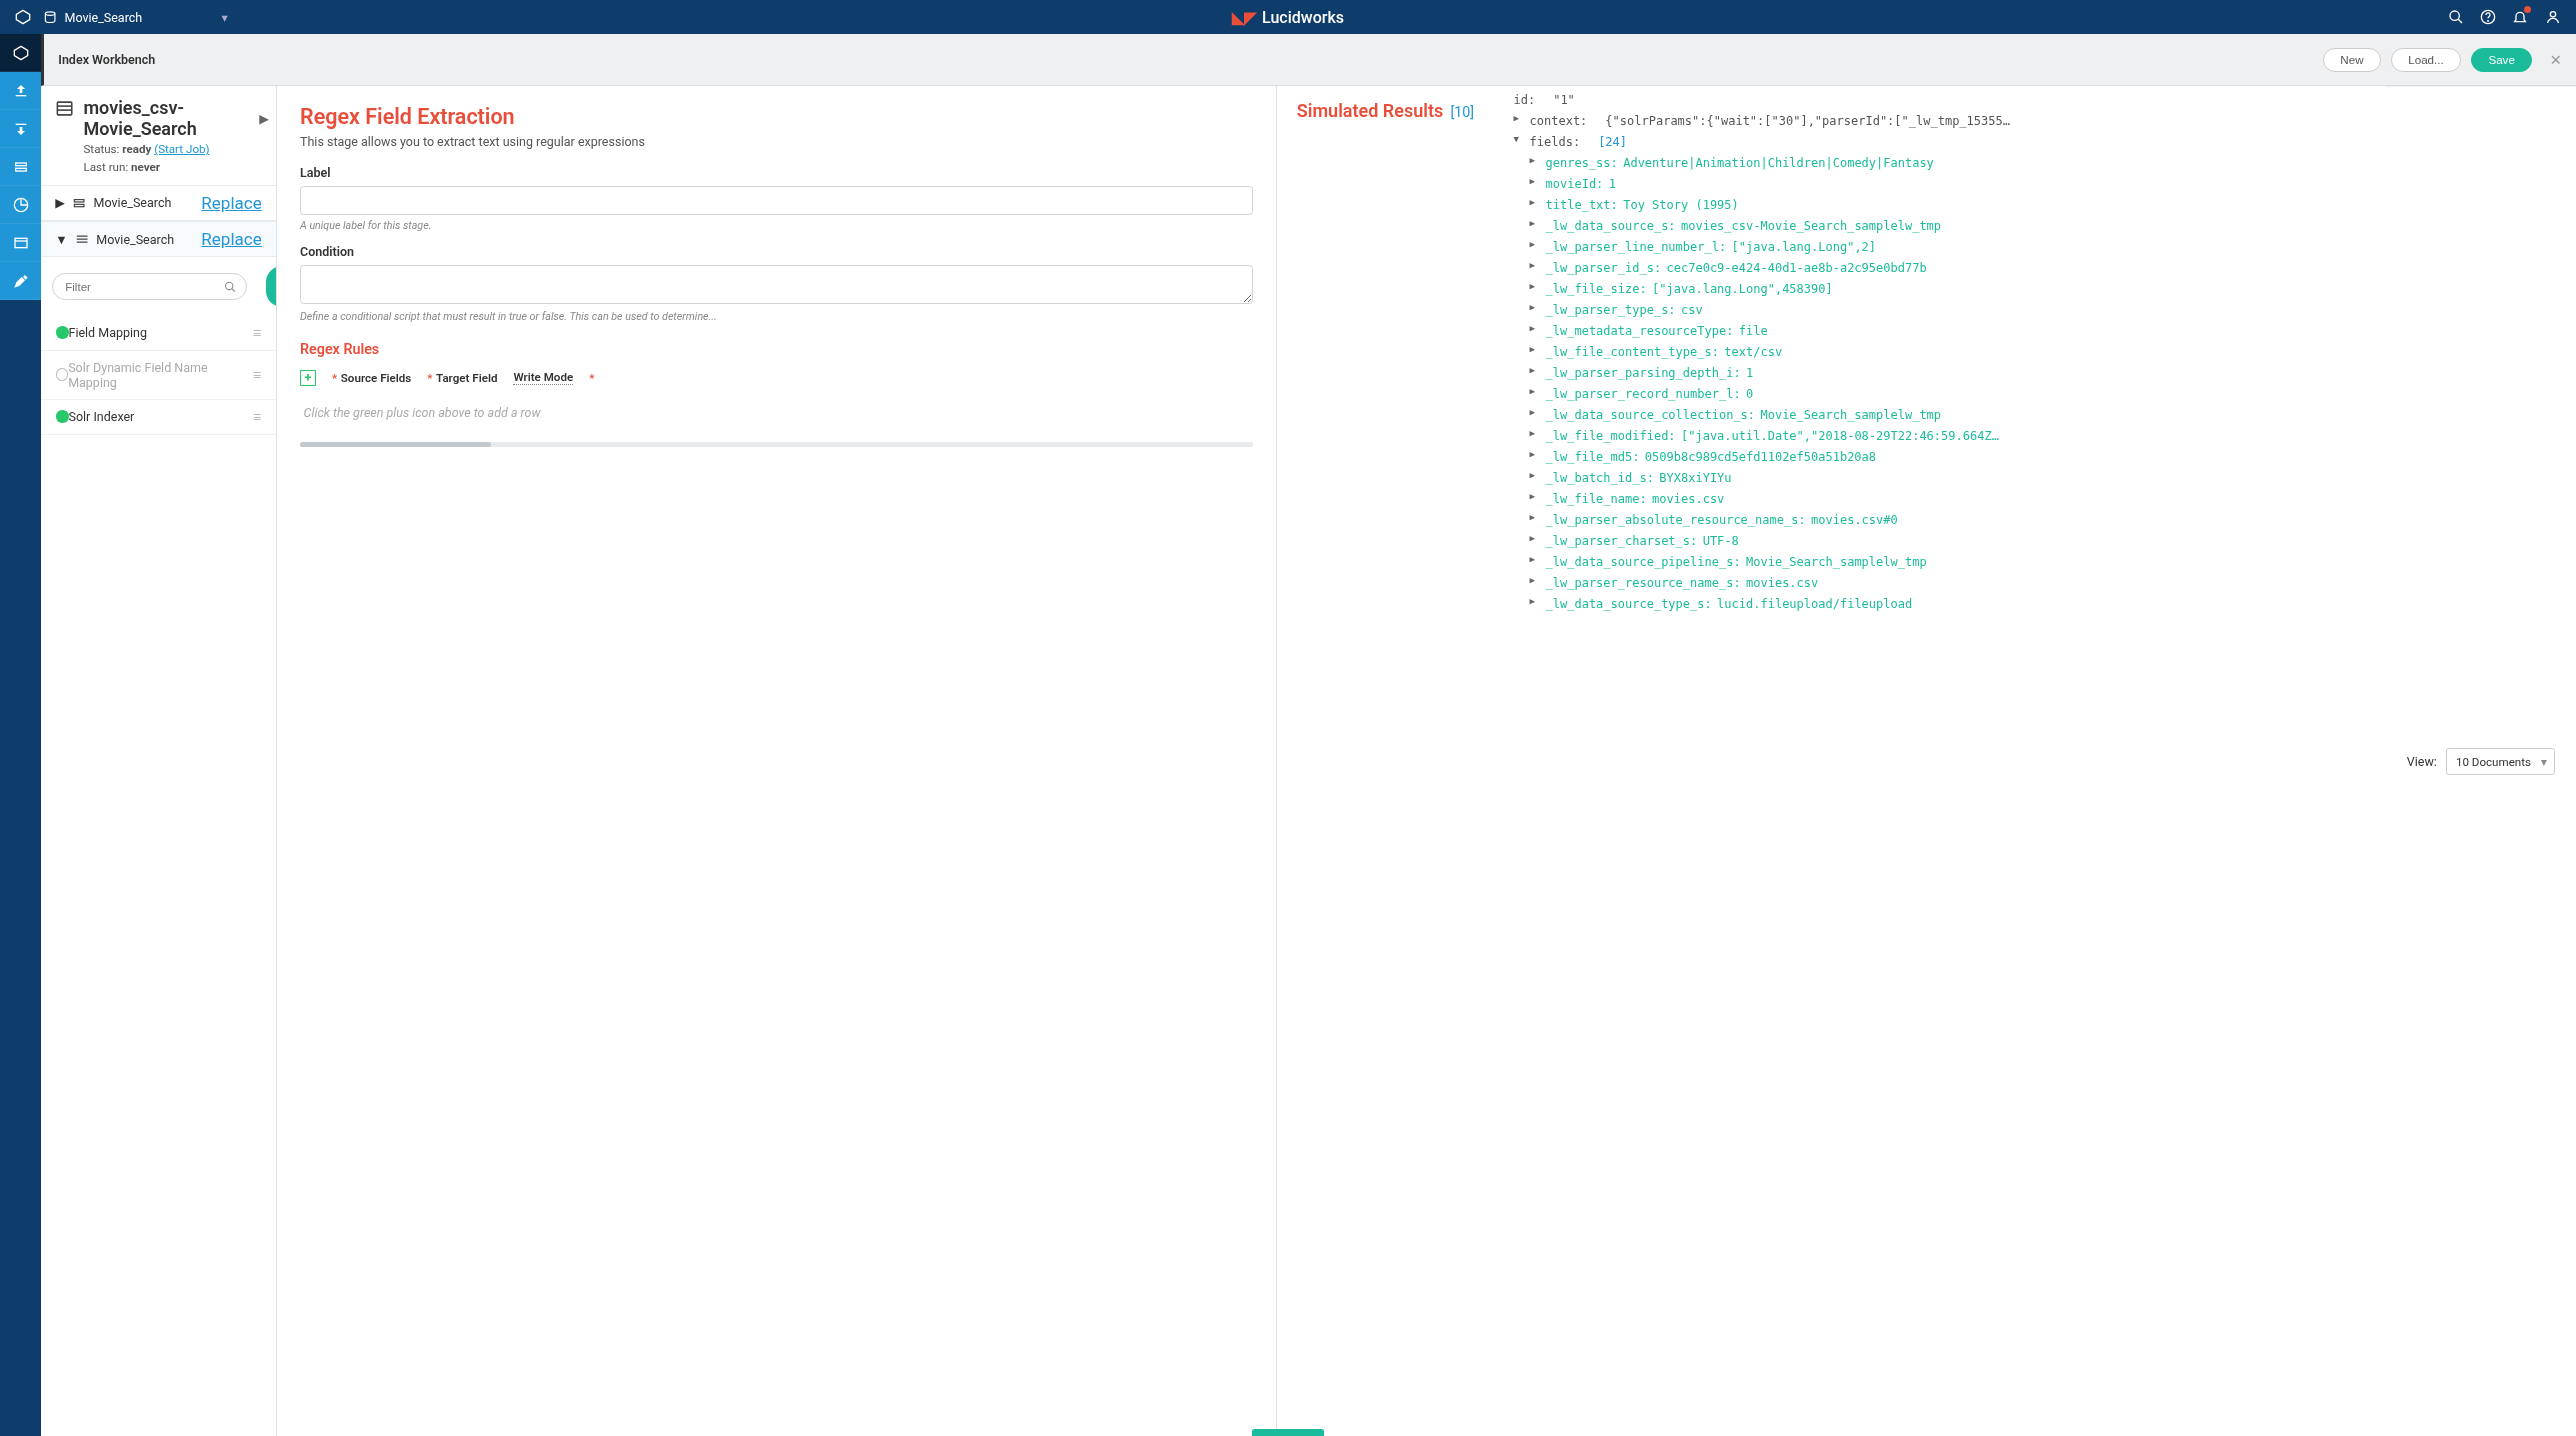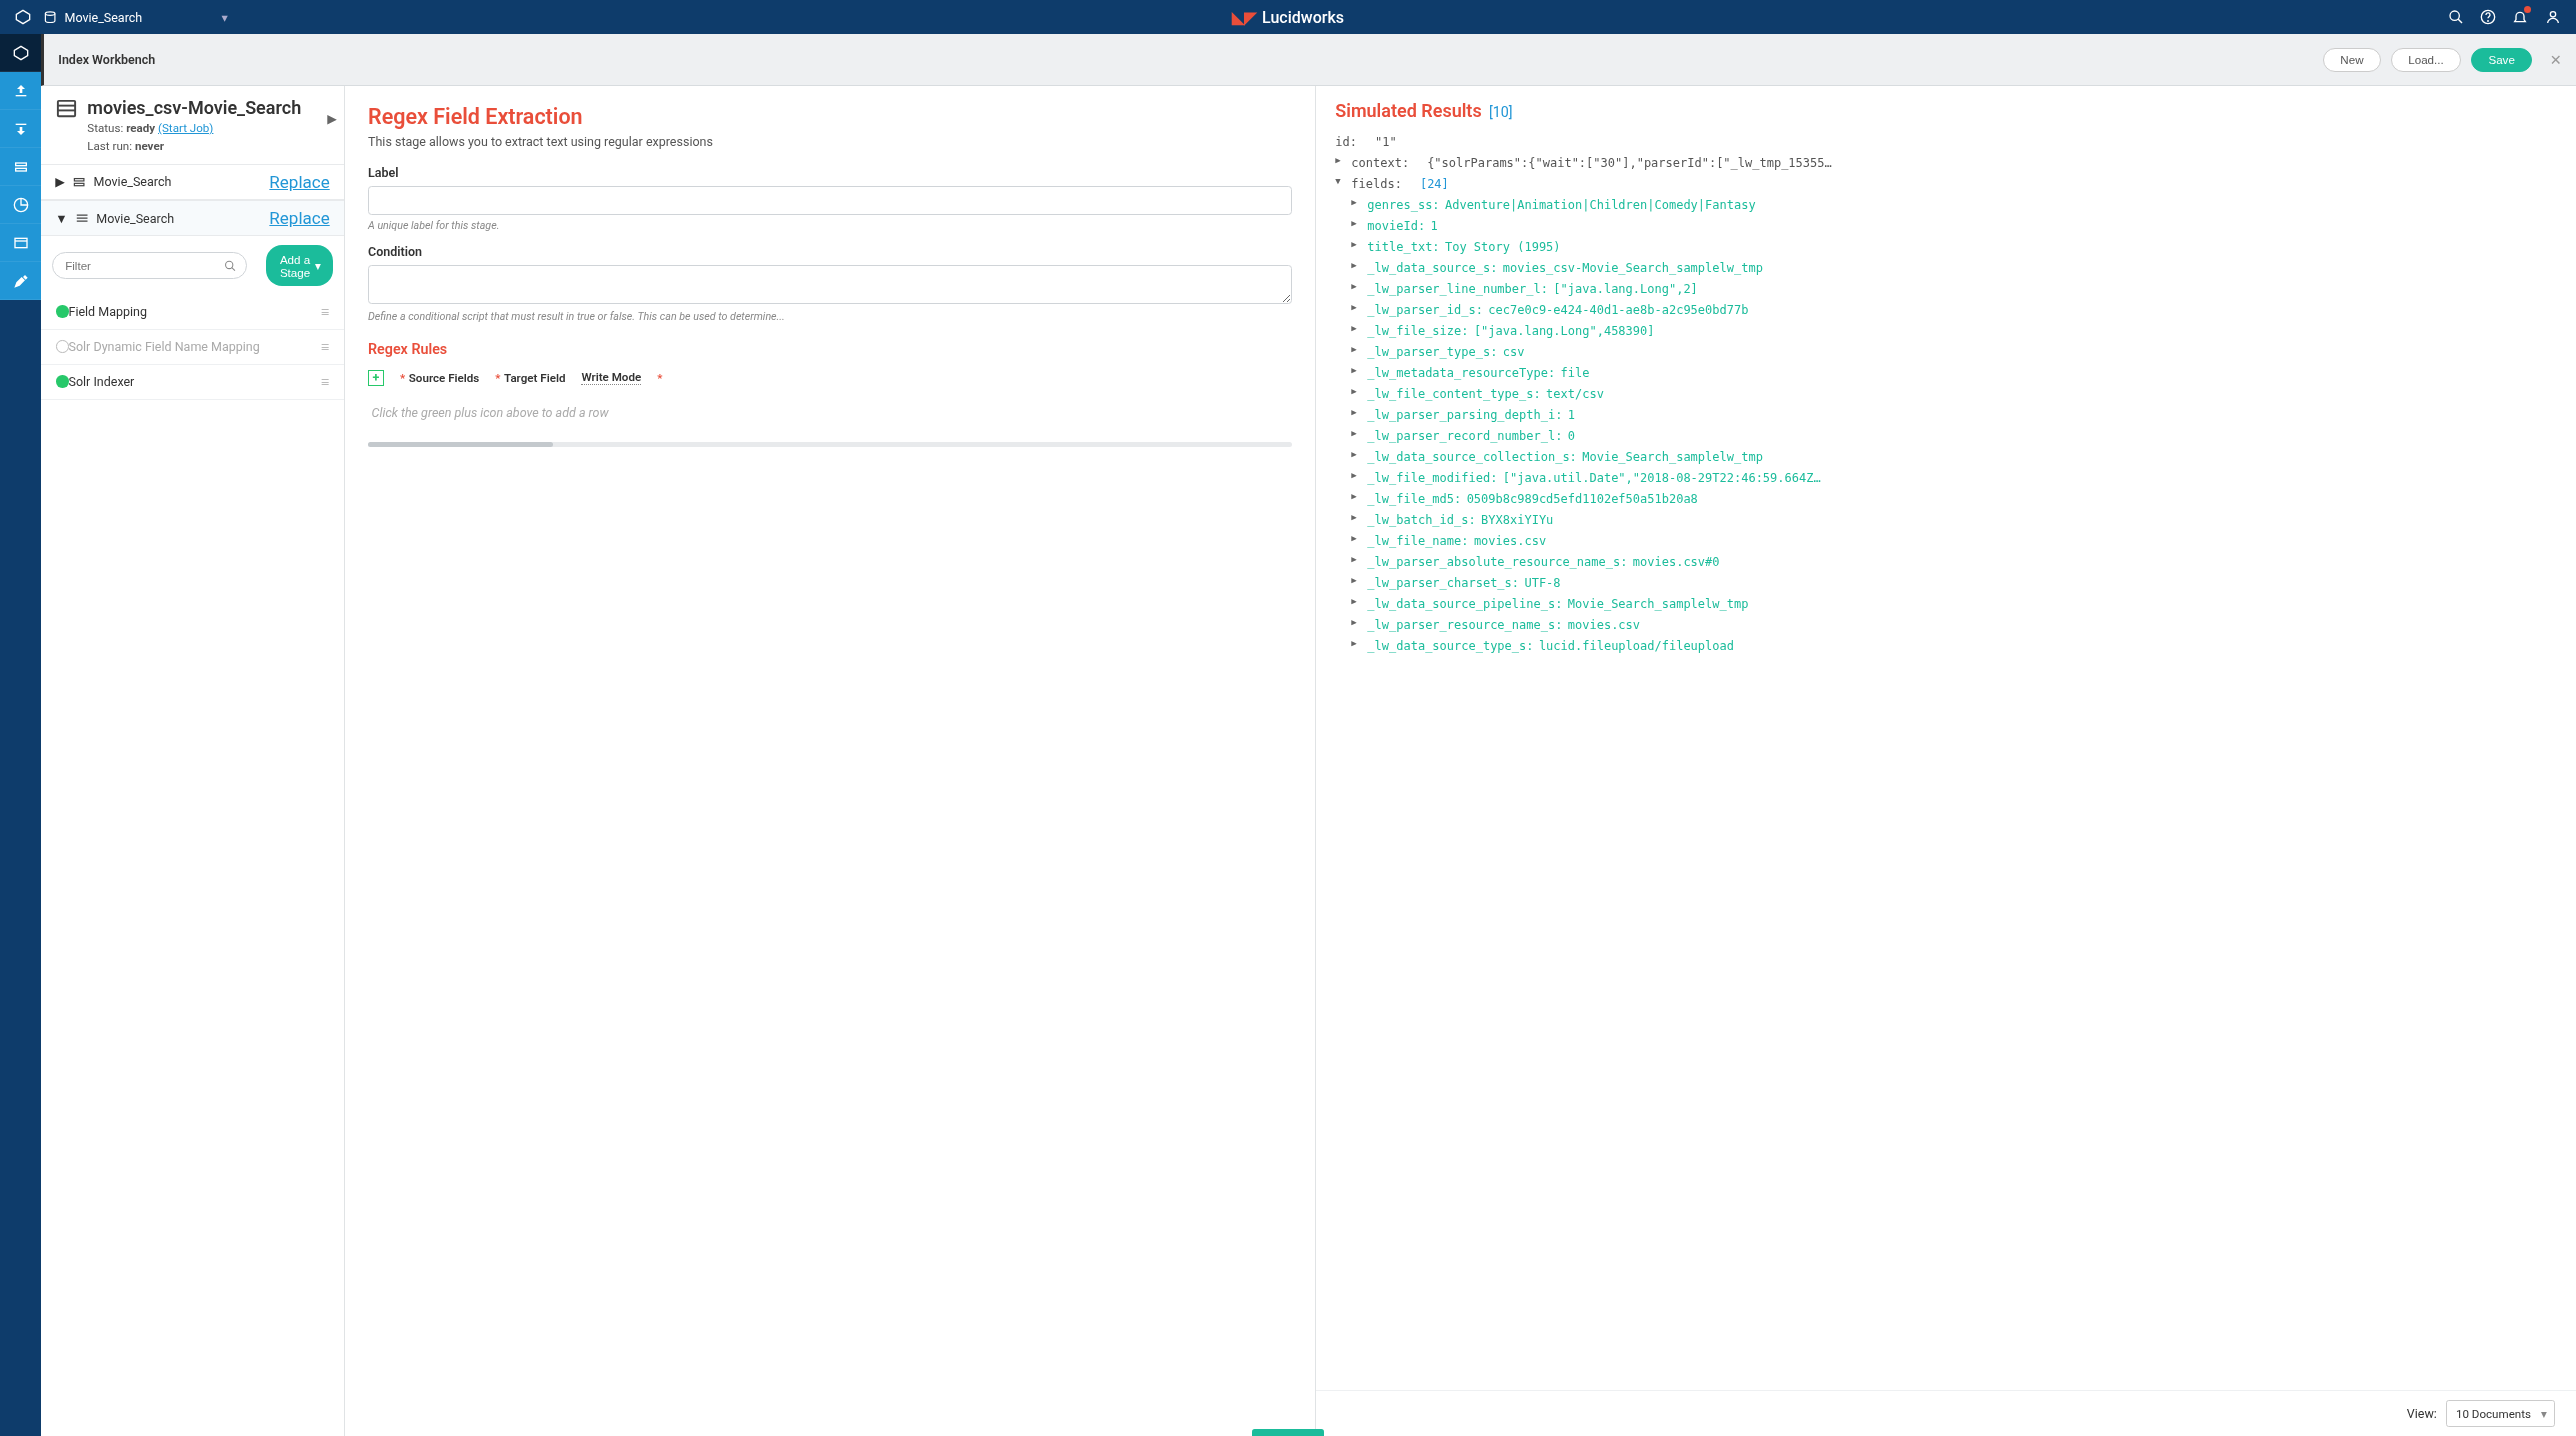--- a/index.html
+++ b/index.html
@@ -31,23 +31,23 @@
 
 
 .subbar { height: 52px; background: #eef0f2; border-bottom: 0.9px solid #d8dcdf; display: flex; align-items: center; padding: 0 14.3px; gap: 10.7px; border-left: 3.6px solid #333; }
 .subbar-title { font-weight: 600; color: #333; flex: 1; }
 .btn-pill { border: 0.9px solid #ccc; background: #fff; border-radius: 14.3px; padding: 4.5px 16px; cursor: pointer; font-size: 11.6px; color: #555; }
 .btn-pill.primary { background: #1bbc9b; color: #fff; border-color: #1bbc9b; }
 .close-x { color: #999; cursor: pointer; font-size: 14.3px; margin-left: 7.2px; }
 
 
 .panels { display: flex; flex: 1; overflow: hidden; }
-.panel-left { width: 304px; background: #fff; border-right: 0.9px solid #e0e3e5; display: flex; flex-direction: column; overflow-y: auto; }
+.panel-left { width: 236px; background: #fff; border-right: 0.9px solid #e0e3e5; display: flex; flex-direction: column; overflow-y: auto; }
 .panel-mid { flex: 1; background: #fff; display: flex; flex-direction: column; overflow: hidden; min-width: 394px; }
-.panel-right { flex: 1.3; background: #fff; display: flex; flex-direction: column; overflow: hidden; border-left: 0.9px solid #e0e3e5; }
+.panel-right { flex: 1.3; background: #fff; display: flex; flex-direction: row; overflow: hidden; border-left: 0.9px solid #e0e3e5; }
 
 
 .ds-header { padding: 10.7px 14.3px; display: flex; align-items: flex-start; gap: 9px; position: relative; }
 .ds-title { font-size: 18px; font-weight: 600; color: #333; }
 .ds-meta { font-size: 11.6px; color: #555; margin-top: 3.6px; }
 .ds-meta .link { color: #2196d6; text-decoration: underline; cursor: pointer; }
 .ds-chevron { position: absolute; right: 7.2px; top: 25px; color: #666; }
 
 .accordion-row { padding: 7.2px 14.3px; display: flex; align-items: center; gap: 7.2px; border-top: 0.9px solid #e8eaec; border-bottom: 0.9px solid #e8eaec; cursor: pointer; }
 .accordion-row .replace { margin-left: auto; color: #2196d6; text-decoration: underline; font-size: 17px; }

